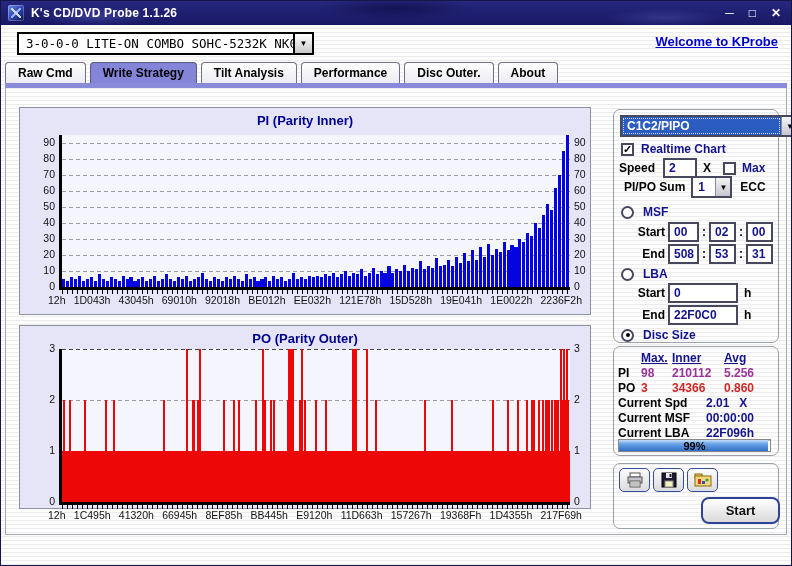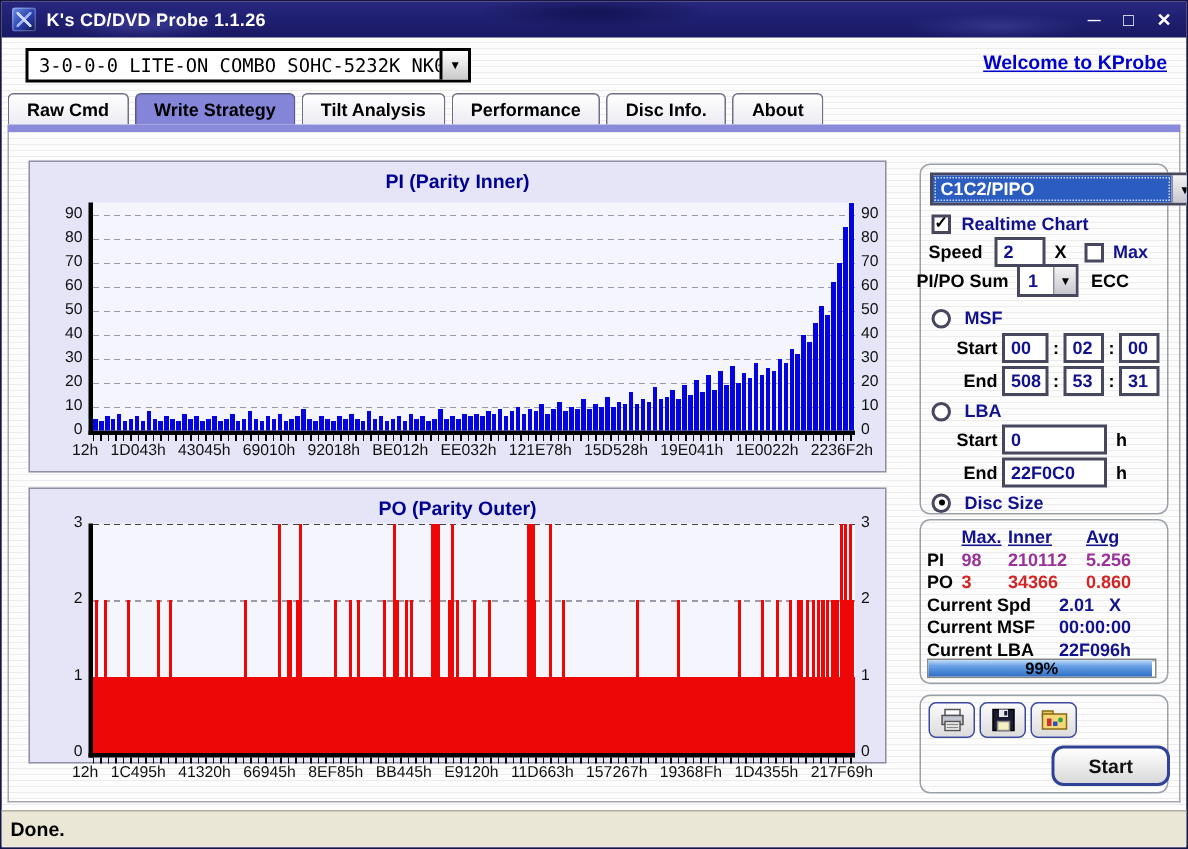--- a/index.html
+++ b/index.html
@@ -113,21 +113,21 @@
     <span class="drive-text">3-0-0-0 LITE-ON COMBO SOHC-5232K NK07</span>
     <span class="drive-arrow">▼</span>
   </div>
   <a class="welcome" href="#">Welcome to KProbe</a>
 
   <div class="tabs" id="tabs">
       <div class="tab">Raw Cmd</div>
       <div class="tab selected">Write Strategy</div>
       <div class="tab">Tilt Analysis</div>
       <div class="tab">Performance</div>
-      <div class="tab">Disc Info.</div>
+      <div class="tab">Disc Outer.</div>
       <div class="tab">About</div>
     </div>
   <div class="tab-band"></div>
   <div class="inner-frame"></div>
 
   <div class="chart-panel" id="pi-panel">
     <div class="chart-title">PI (Parity Inner)</div>
     <div class="plot" id="pi-plot">
         <svg preserveAspectRatio="none" shape-rendering="crispEdges" viewBox="0 0 508 152" width="508" height="152">
           <line x1="0" x2="508" y1="136.5" y2="136.5" stroke="#9a9aa2" stroke-width="1" stroke-dasharray="4 3"></line>
@@ -406,21 +406,21 @@
   </div>
 
   <div class="row" style="left:618px;top:156px;height:22px;">
     <span>Speed</span>
     <input class="tinput" style="width: 34px; margin-left: 8px;" value="2">
     <span style="margin-left:6px;">X</span>
     <span class="cb" style="margin-left:12px;"></span>
     <span class="navy" style="margin-left:6px;">Max</span>
   </div>
 
-  <div class="row" style="left:610px;top:175px;height:22px;justify-content:center;">
+  <div class="row" style="left:623px;top:175px;height:22px;justify-content:center;">
     <span>PI/PO Sum</span>
     <span class="mini-combo" style="margin-left:6px;">
       <span class="val">1</span>
       <span class="combo-arrow-btn" style="width:15px;height:18px;">▼</span>
     </span>
     <span style="margin-left:8px;">ECC</span>
   </div>
 
   <div class="row" style="left:620px;top:204px;gap:9px;">
     <span class="radio"></span>
@@ -528,14 +528,13 @@
         <rect x="1" y="2" width="7" height="4" fill="#e8c860" stroke="#8a6a10"></rect>
         <rect x="1" y="4" width="16" height="10" fill="#f2d878" stroke="#8a6a10"></rect>
         <rect x="4" y="7" width="3" height="5" fill="#d03030"></rect>
           <rect x="8" y="9" width="3" height="3" fill="#3050c0"></rect>
         <circle cx="13" cy="8" r="1.6" fill="#30a040"></circle>
       </svg>
     </span>
   </div>
   <div class="big-btn" id="start-btn">Start</div>
 
-  <div class="statusbar">Done.</div>
 </div>
 
 </body></html>

